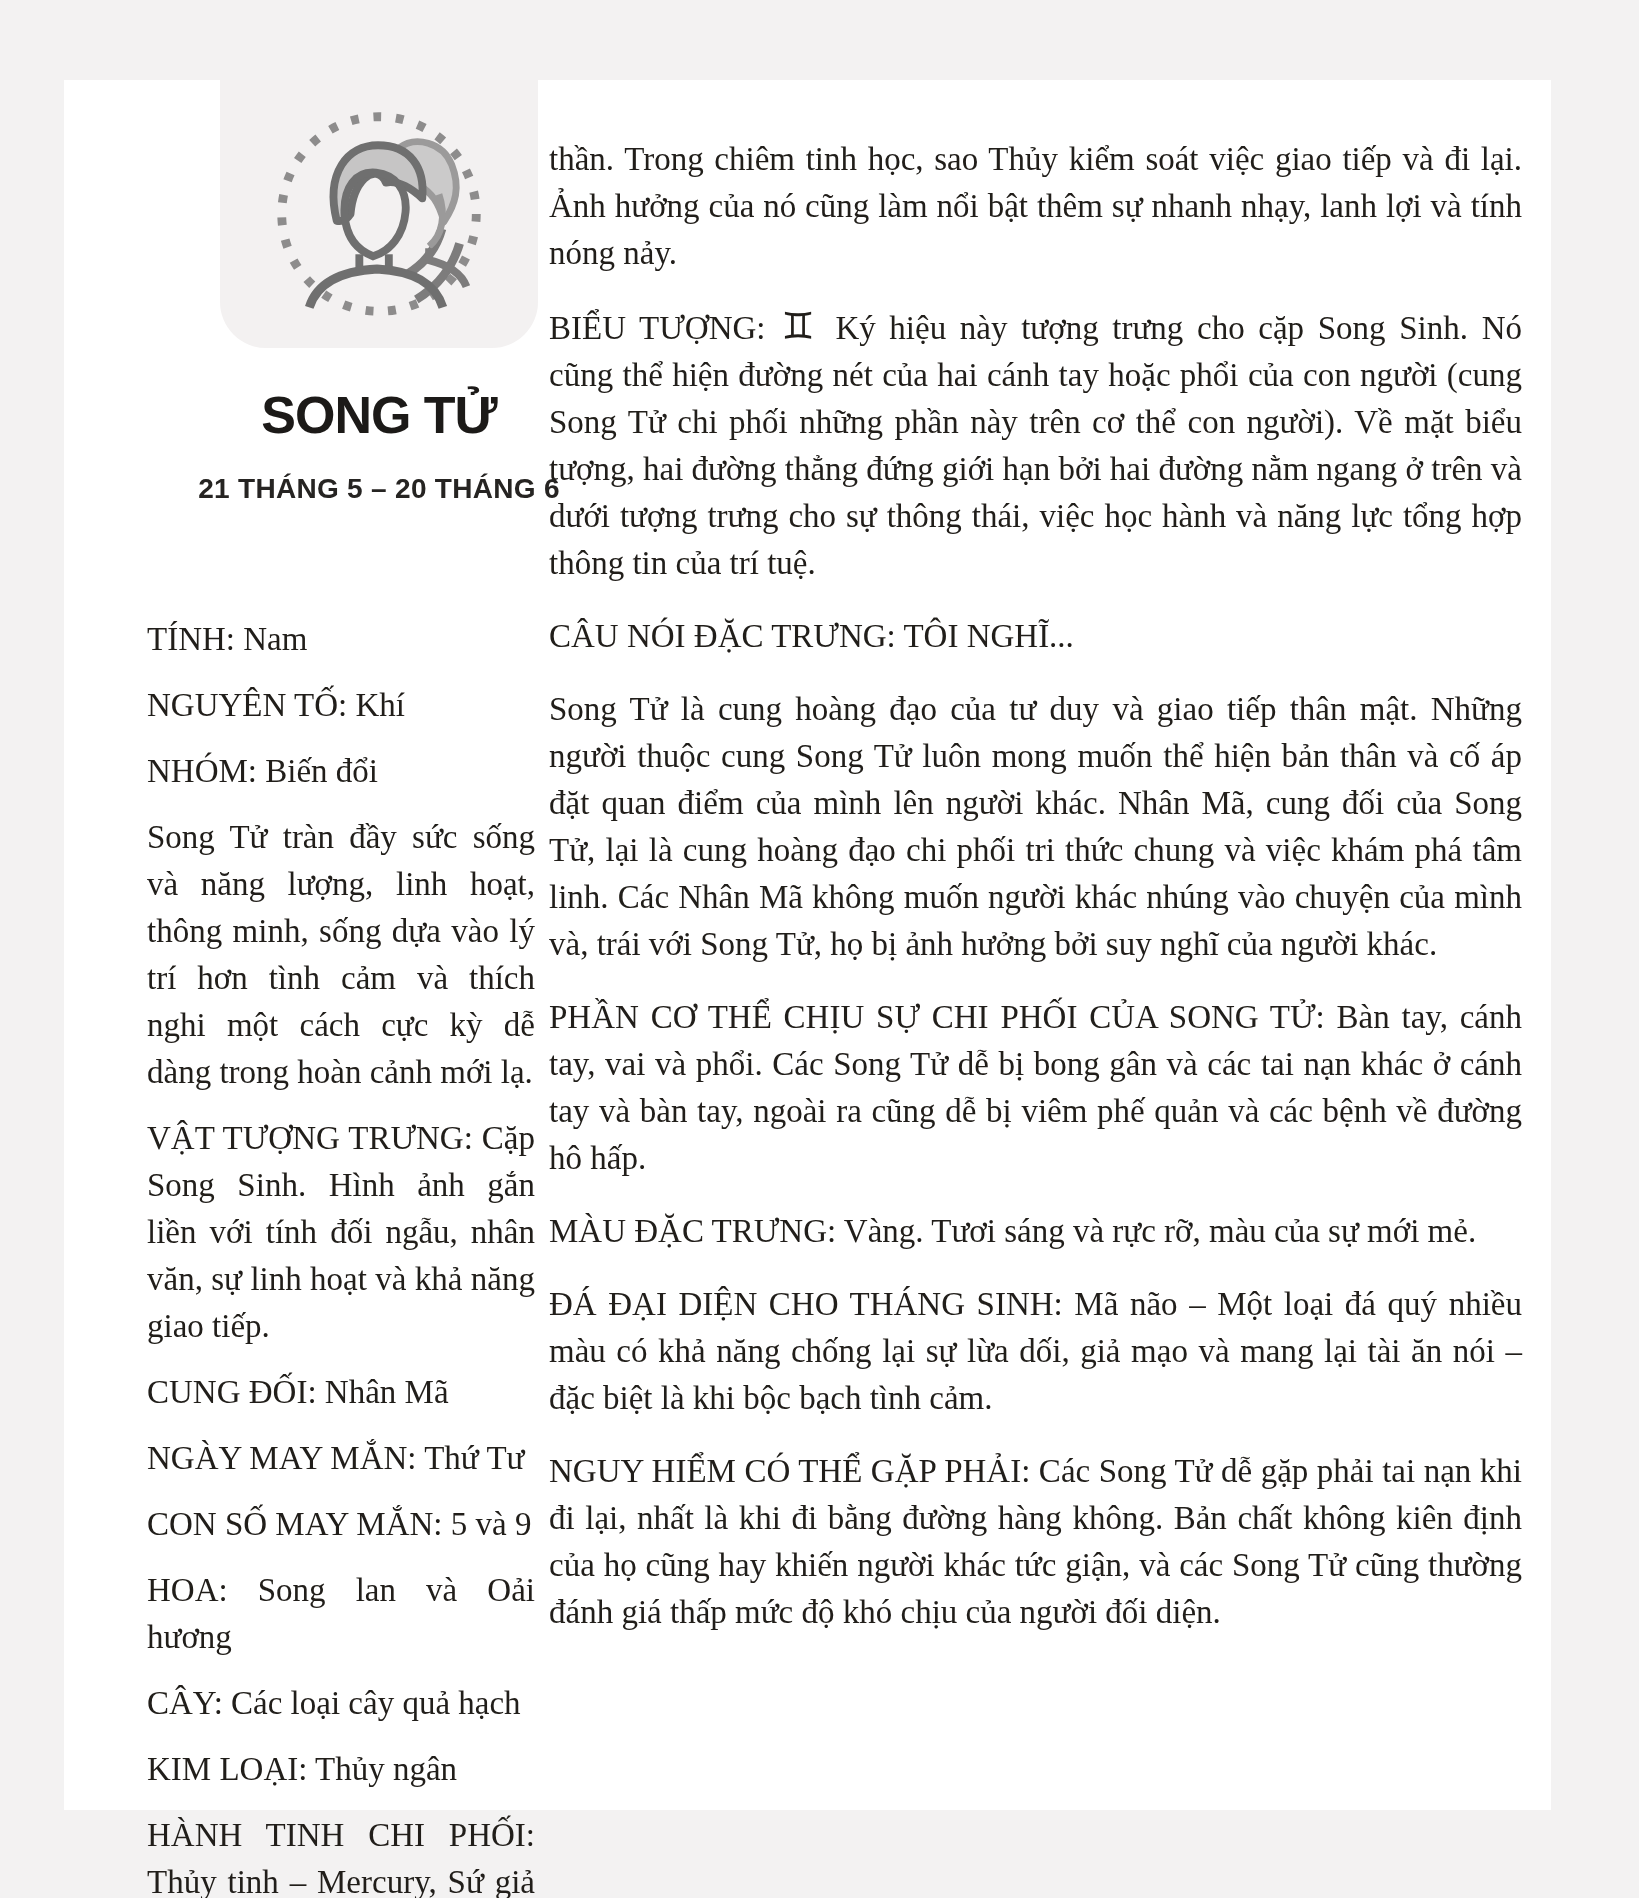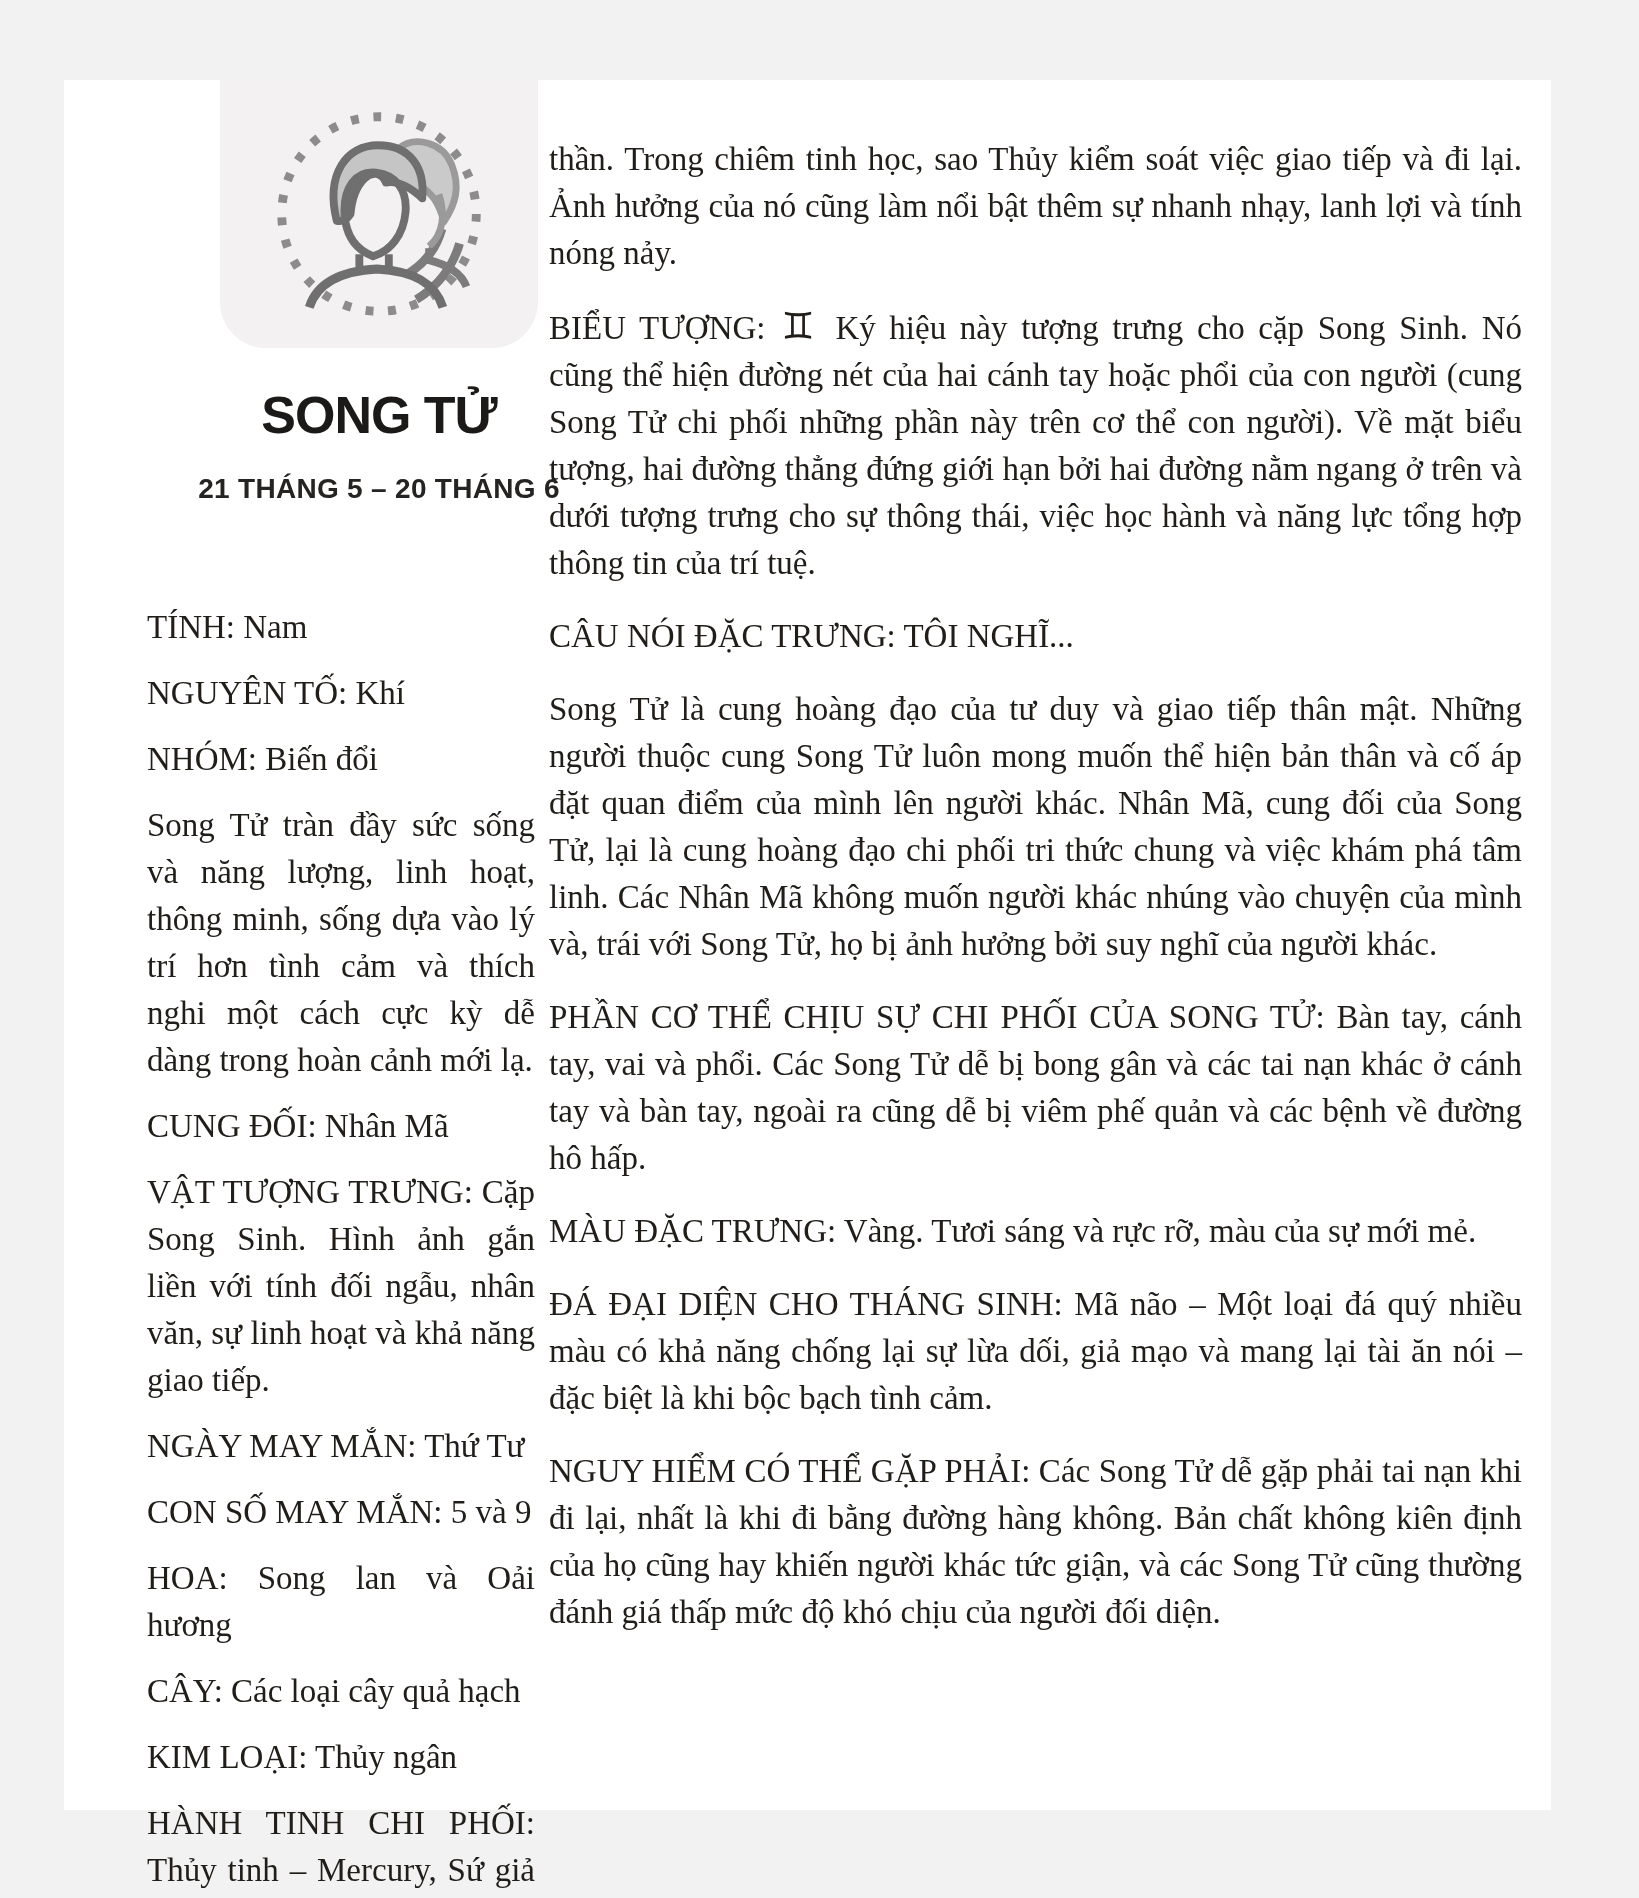--- a/index.html
+++ b/index.html
@@ -35,21 +35,21 @@
   }
   .sign-dates {
     font-size:28px; font-weight:700; margin-top:23px; letter-spacing:0.3px;
     color:#262422;
   }
   .col-left {
     position:absolute; left:83px; top:524px; width:388px;
     font-size:33px; line-height:47px;
     text-align:justify;
   }
-  .col-left p { margin:0 0 19px 0; }
+  .col-left p { margin:12px 0 19px 0; }
   .col-right {
     position:absolute; left:485px; top:56px; width:973px;
     font-size:33px; line-height:47px;
     text-align:justify;
   }
   .col-right p { margin:0 0 26px 0; }
   .gemini-sym {
     font-family:"DejaVu Sans", sans-serif;
     font-weight:700;
     font-size:37px;
@@ -89,22 +89,22 @@
   <div class="sign-header">
     <div class="sign-title">SONG TỬ</div>
     <div class="sign-dates">21 THÁNG 5 – 20 THÁNG 6</div>
   </div>
 
   <div class="col-left">
     <p>TÍNH: Nam</p>
     <p>NGUYÊN TỐ: Khí</p>
     <p>NHÓM: Biến đổi</p>
     <p>Song Tử tràn đầy sức sống và năng lượng, linh hoạt, thông minh, sống dựa vào lý trí hơn tình cảm và thích nghi một cách cực kỳ dễ dàng trong hoàn cảnh mới lạ.</p>
+    <p>VẬT TƯỢNG TRƯNG: Cặp Song Sinh. Hình ảnh gắn liền với tính đối ngẫu, nhân văn, sự linh hoạt và khả năng giao tiếp.</p>
     <p>CUNG ĐỐI: Nhân Mã</p>
-    <p>VẬT TƯỢNG TRƯNG: Cặp Song Sinh. Hình ảnh gắn liền với tính đối ngẫu, nhân văn, sự linh hoạt và khả năng giao tiếp.</p>
     <p>NGÀY MAY MẮN: Thứ Tư</p>
     <p>CON SỐ MAY MẮN: 5 và 9</p>
     <p>HOA: Song lan và Oải hương</p>
     <p>CÂY: Các loại cây quả hạch</p>
     <p>KIM LOẠI: Thủy ngân</p>
     <p>HÀNH TINH CHI PHỐI: Thủy tinh – Mercury, Sứ giả của các vị</p>
   </div>
 
   <div class="col-right">
     <p>thần. Trong chiêm tinh học, sao Thủy kiểm soát việc giao tiếp và đi lại. Ảnh hưởng của nó cũng làm nổi bật thêm sự nhanh nhạy, lanh lợi và tính nóng nảy.</p>

